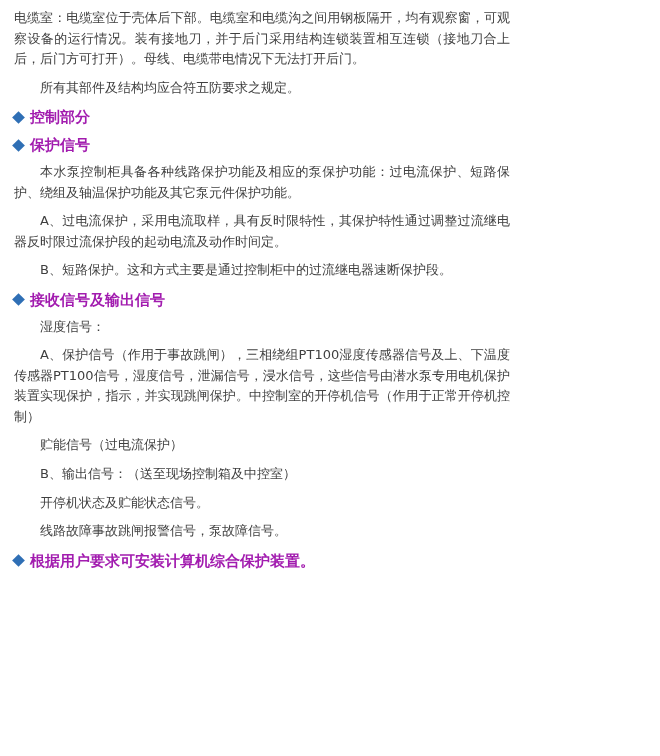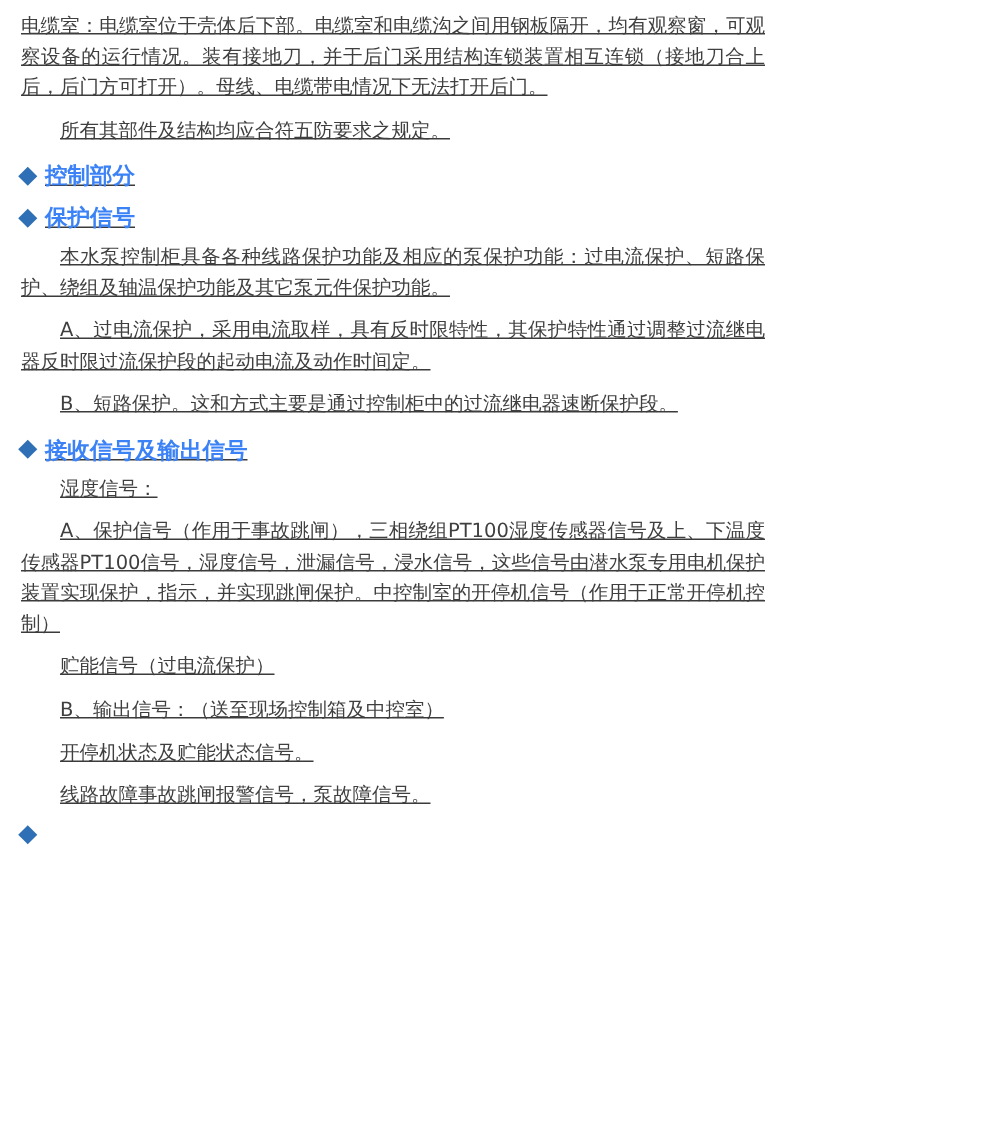--- a/index.html
+++ b/index.html
@@ -13,21 +13,20 @@
     font-family: "DejaVu Sans", "Liberation Sans", sans-serif;
     color: #3b3b3b;
     font-size: 13px;
     line-height: 1.55;
     overflow: hidden;
   }
   .page {
     width: 524px;
     box-sizing: border-box;
     padding: 8px 14px 0 14px;
-    text-decoration: underline;
   }
   p {
     margin: 0 0 8px 0;
     text-align: justify;
     text-justify: inter-ideograph;
     color: #3f3f3f;
     font-size: 13px;
     line-height: 1.58;
   }
   p.indent {
@@ -40,21 +39,21 @@
   }
   .heading .diamond {
     width: 9px;
     height: 9px;
     background: #2f6fb5;
     transform: rotate(45deg);
     margin-right: 7px;
     flex: 0 0 auto;
   }
   .heading .htext {
-    color: #3b82f6;
+    color: #a21caf;
     font-size: 15px;
     font-weight: bold;
     line-height: 1.2;
   }
 </style>
 </head>
 <body>
 
 <div class="page">
   <div id="content">
@@ -76,15 +75,16 @@
         <span class="htext">接收信号及输出信号</span>
       </div>
       <p class="indent">湿度信号：</p>
       <p class="indent">A、保护信号（作用于事故跳闸），三相绕组PT100湿度传感器信号及上、下温度传感器PT100信号，湿度信号，泄漏信号，浸水信号，这些信号由潜水泵专用电机保护装置实现保护，指示，并实现跳闸保护。中控制室的开停机信号（作用于正常开停机控制）</p>
       <p class="indent">贮能信号（过电流保护）</p>
       <p class="indent">B、输出信号：（送至现场控制箱及中控室）</p>
       <p class="indent">开停机状态及贮能状态信号。</p>
       <p class="indent">线路故障事故跳闸报警信号，泵故障信号。</p>
       <div class="heading">
         <span class="diamond"></span>
+        <span class="htext">根据用户要求可安装计算机综合保护装置。</span>
       </div>
     </div>
 </div>
 
 </body></html>

